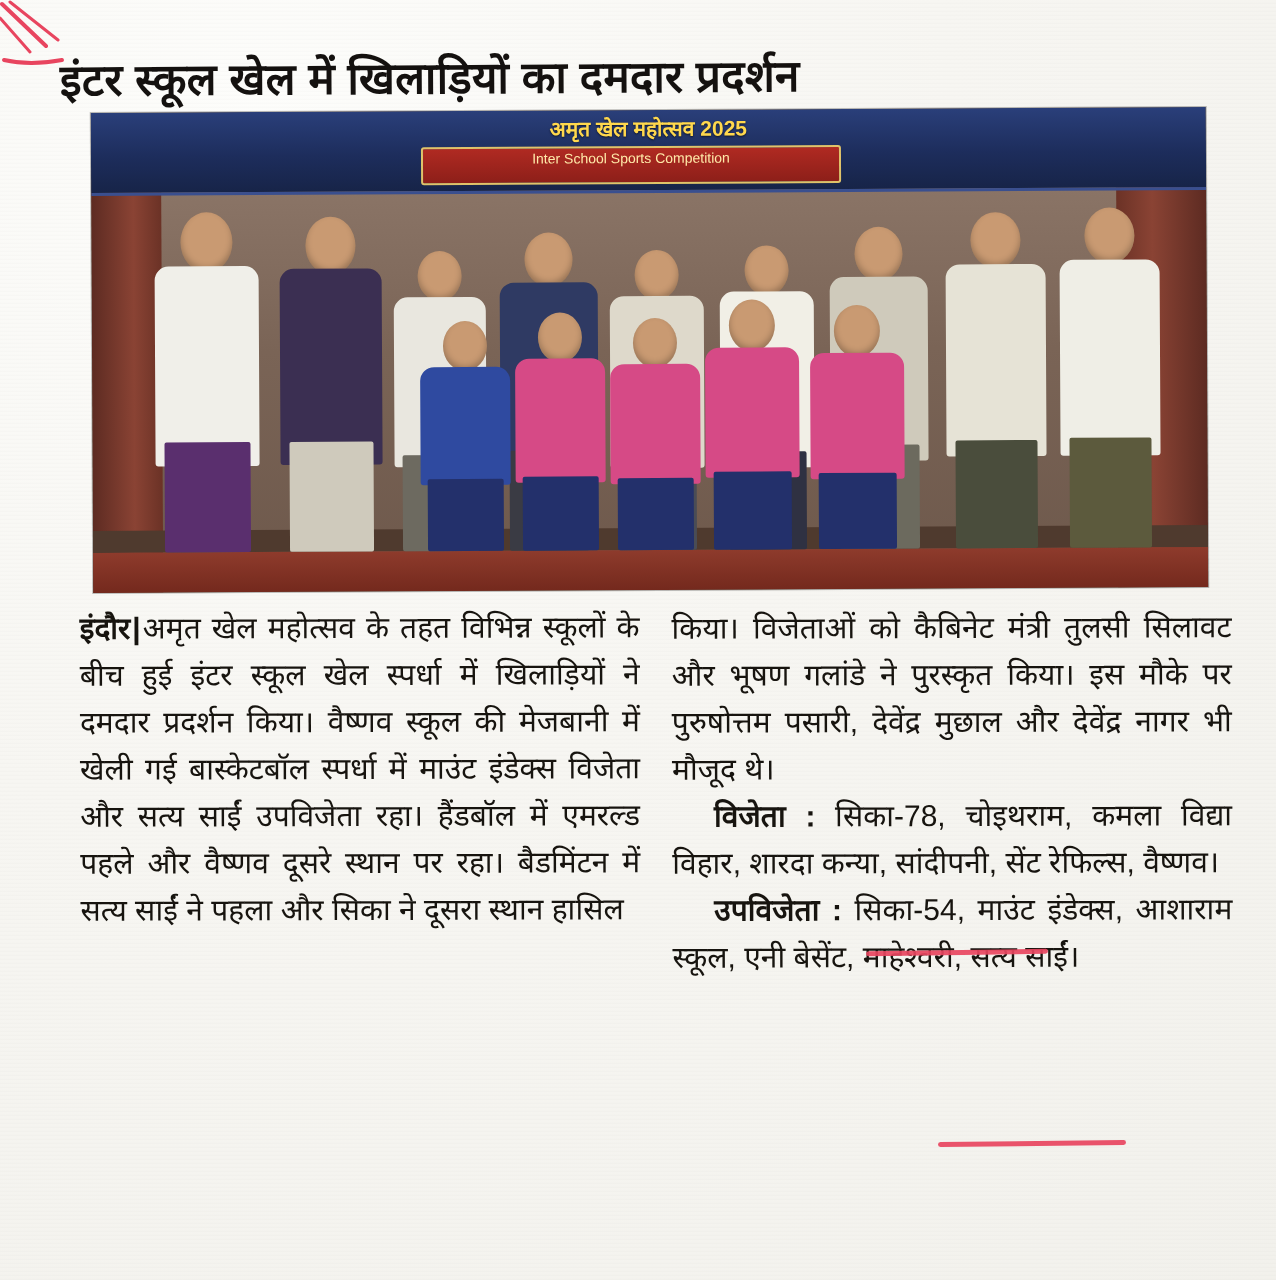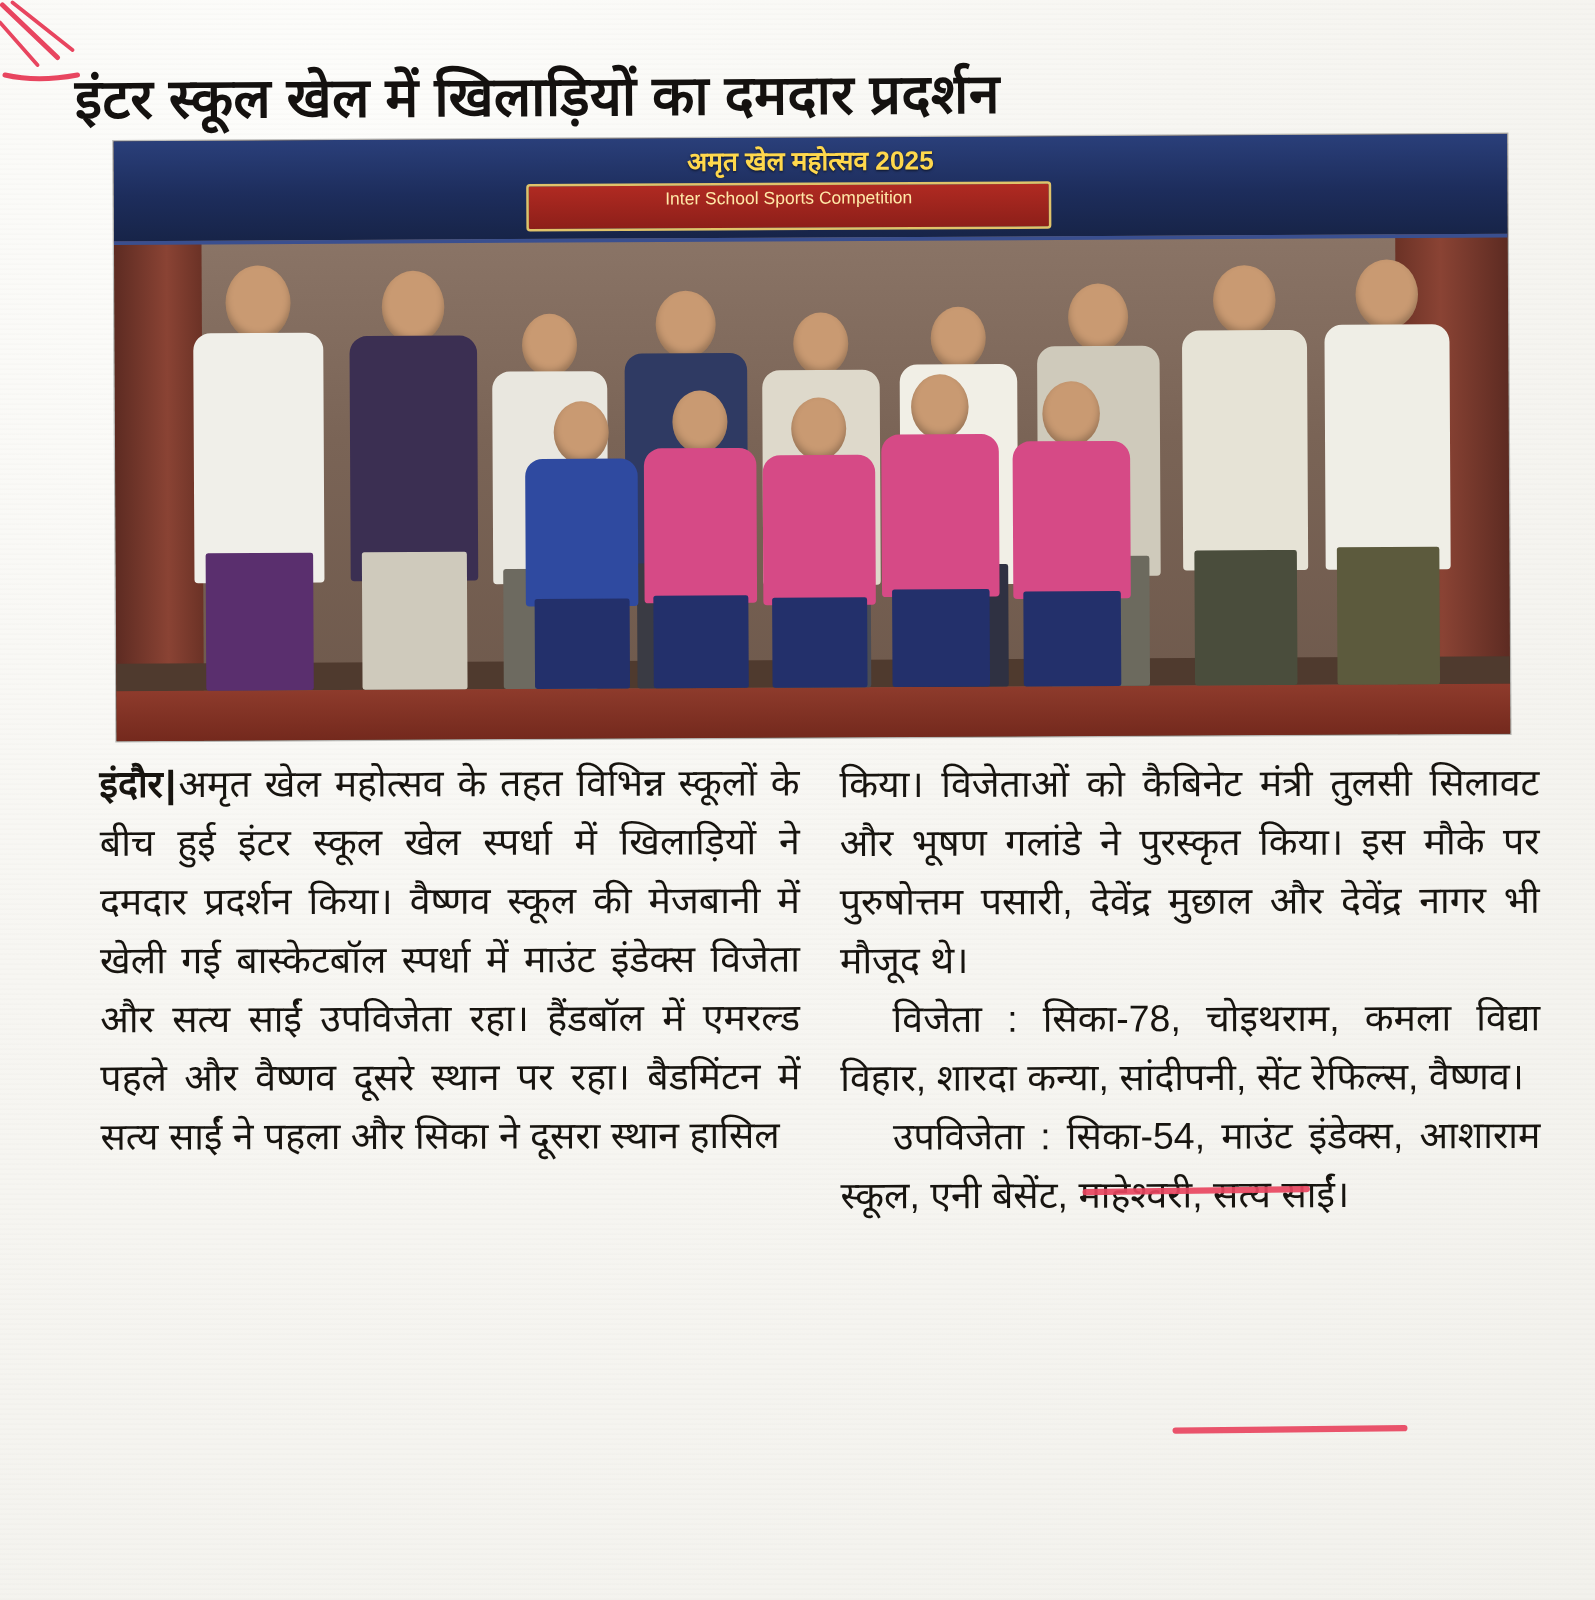--- a/index.html
+++ b/index.html
@@ -159,21 +159,21 @@
     transform: rotate(-0.15deg);
   }
   .col-left { left: 80px; width: 560px; }
   .col-right { left: 672px; width: 560px; }
 
   .dateline {
     font-weight: bold;
   }
   .dateline:after { content: "|"; font-weight: bold; padding: 0 2px; }
 
-  .winner-label { font-weight: normal; }
+  .winner-label { font-weight: bold; }
 
   
   .underline-mark {
     position: absolute;
     height: 5px;
     border-radius: 3px;
     background: #e8455f;
     opacity: .92;
     pointer-events: none;
   }

